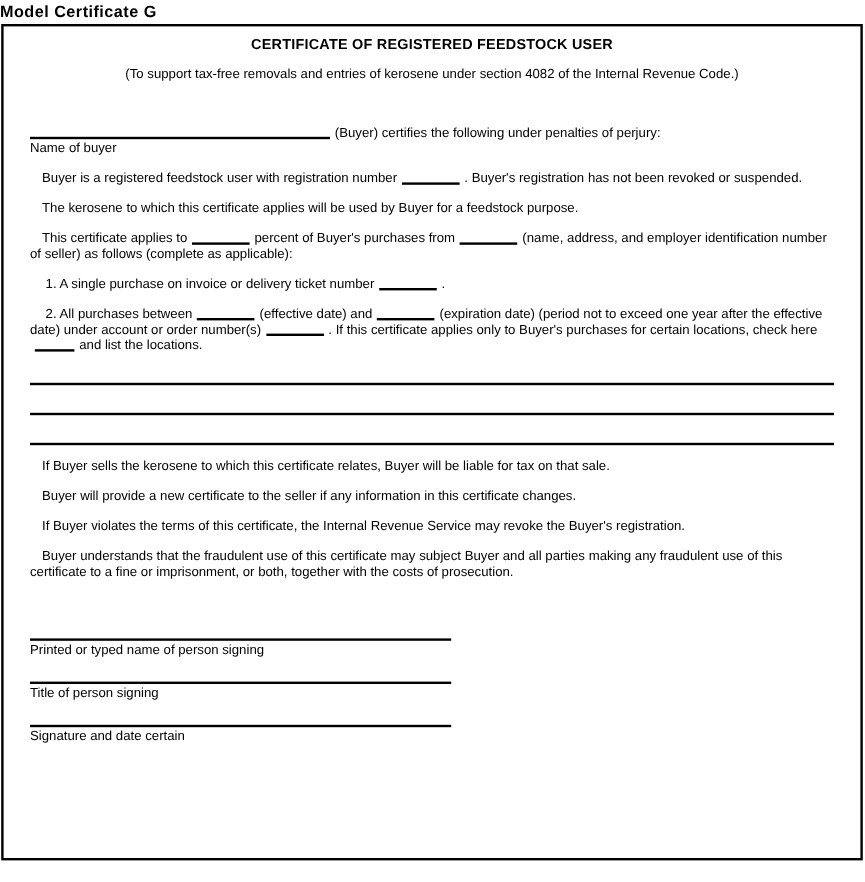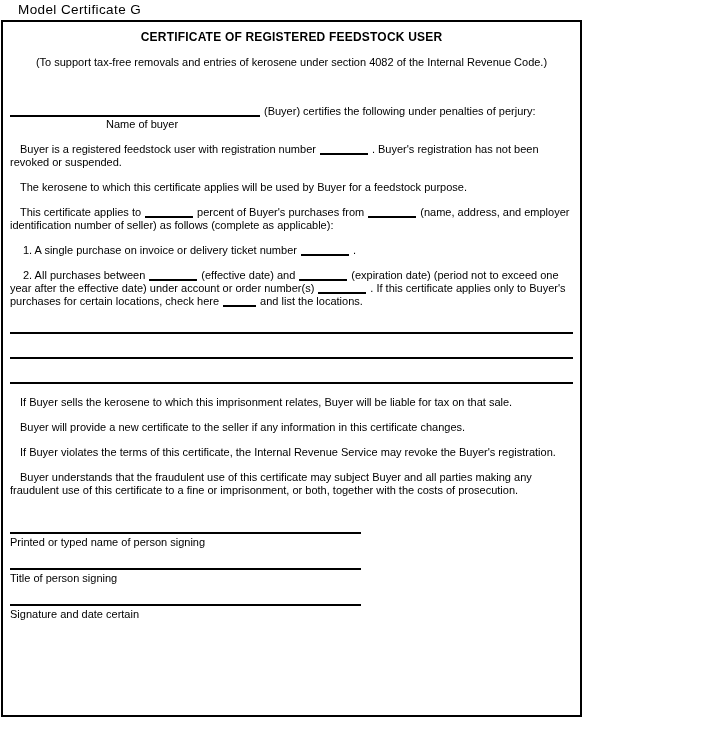--- a/index.html
+++ b/index.html
@@ -3,48 +3,48 @@
 <meta charset="utf-8">
 <style>
   * { margin:0; padding:0; box-sizing:border-box; }
   html,body { background:#fff; }
   body {
     width:721px; height:735px; position:relative;
     font-family:"Liberation Sans", sans-serif;
     font-size:11px; color:#000; line-height:13px;
   }
   .model-title {
-    font-weight:normal; font-size:13.5px; letter-spacing:0.4px;
-    padding:2px 0 0 18px; line-height:16px;
+    font-weight:bold; font-size:13.5px; letter-spacing:0.4px;
+    padding:2px 0 0 0; line-height:16px;
   }
   .cert-box {
-    position:absolute; left:1px; top:20px; width:581px; height:697px;
-    border:2px solid #000; padding:0 7px; overflow:hidden;
+    position:absolute; left:1px; top:20px; width:718px; height:697px;
+    border:2px solid #000; padding:0 22px; overflow:hidden;
   }
   .cert-title {
     text-align:center; font-weight:bold; font-size:12px;
     margin-top:9px; letter-spacing:0.2px;
   }
   .cert-subtitle { text-align:center; margin-top:12px; }
   .blank {
     display:inline-block; border-bottom:2px solid #000;
     height:11px; vertical-align:-2px;
   }
   .buyer-row { margin-top:36px; }
   .buyer-blank { width:250px; margin-right:4px; }
   .blank-med { width:48px; margin:0 4px; }
   .blank-sm  { width:33px; margin:0 4px; }
-  .buyer-label { margin-left:96px; }
+  .buyer-label { }
   p.para { margin-top:12px; text-indent:10px; }
   p.para-num { margin-top:12px; text-indent:13px; }
   .loc-line { border-bottom:2px solid #000; margin-top:23px; height:0; }
   .loc-line.first { margin-top:24px; }
   .after-lines { margin-top:15px; }
   .sig-block { margin-top:19px; }
-  .sig-block.first { margin-top:35px; }
+  .sig-block.first { margin-top:48px; }
   .sig-line { width:351px; border-bottom:2px solid #000; height:0; }
   .sig-label { margin-top:2px; }
 </style>
 </head>
 <body>
 
 <div class="model-title">Model Certificate G</div>
 
 <div class="cert-box">
 
@@ -61,21 +61,21 @@
   <p class="para"><span>This certificate applies to</span><span class="blank blank-med"></span><span>percent of Buyer's purchases from</span><span class="blank blank-med"></span><span>(name, address, and employer identification number of seller) as follows (complete as applicable):</span></p>
 
   <p class="para-num"><span>1.  A single purchase on invoice or delivery ticket number</span><span class="blank blank-med"></span><span>.</span></p>
 
   <p class="para-num"><span>2.  All purchases between</span><span class="blank blank-med"></span><span>(effective date) and</span><span class="blank blank-med"></span><span>(expiration date) (period not to exceed one year after the effective date) under account or order number(s)</span><span class="blank blank-med"></span><span>. If this certificate applies only to Buyer's purchases for certain locations, check here</span><span class="blank blank-sm"></span><span>and list the locations.</span></p>
 
   <div class="loc-line first"></div>
   <div class="loc-line"></div>
   <div class="loc-line"></div>
 
-  <p class="para after-lines">If Buyer sells the kerosene to which this imprisonment relates, Buyer will be liable for tax on that sale.</p>
+  <p class="para after-lines">If Buyer sells the kerosene to which this certificate relates, Buyer will be liable for tax on that sale.</p>
   <p class="para">Buyer will provide a new certificate to the seller if any information in this certificate changes.</p>
   <p class="para">If Buyer violates the terms of this certificate, the Internal Revenue Service may revoke the Buyer's registration.</p>
   <p class="para">Buyer understands that the fraudulent use of this certificate may subject Buyer and all parties making any fraudulent use of this certificate to a fine or imprisonment, or both, together with the costs of prosecution.</p>
 
   <div class="sig-block first">
     <div class="sig-line"></div>
     <div class="sig-label">Printed or typed name of person signing</div>
   </div>
 
   <div class="sig-block">

